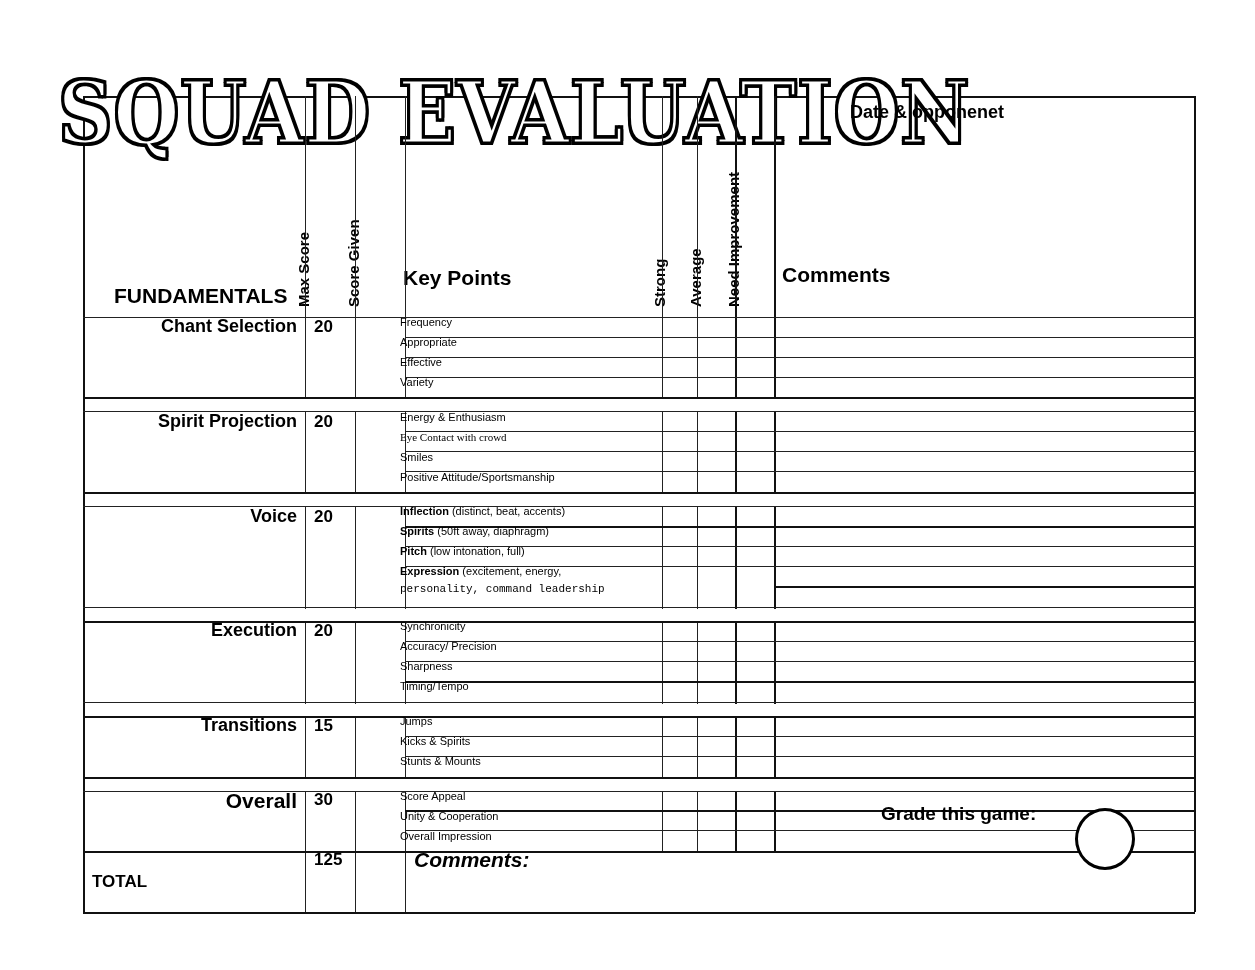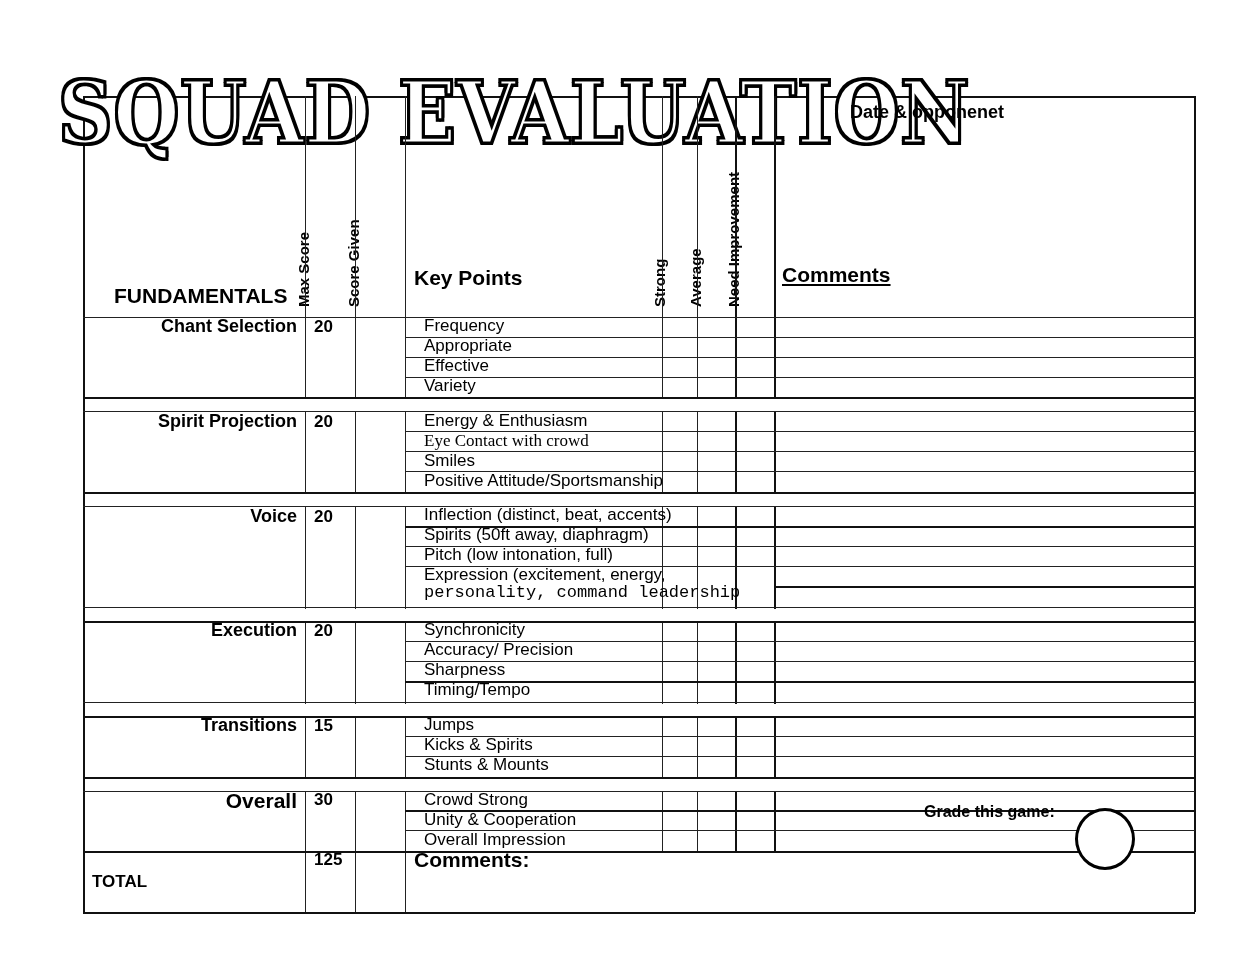--- a/index.html
+++ b/index.html
@@ -11,43 +11,43 @@
   .thick { border-color: #111; border-width: 2px; }
   .title { position: absolute; left: 58px; top: 70px; font-family: "DejaVu Serif", serif;
            font-weight: bold; font-size: 86px; letter-spacing: 1px; line-height: 1;
            color: #fff; -webkit-text-stroke: 3px #000;
            text-shadow: 2px 2px 0 #000, -2px -2px 0 #000, 2px -2px 0 #000, -2px 2px 0 #000;
            transform: scaleX(0.88); transform-origin: left top; white-space: nowrap; }
   .vert { position: absolute; transform: rotate(-90deg); transform-origin: left bottom;
           white-space: nowrap; font-weight: bold; font-size: 15px; }
   .cat { position: absolute; right: 958px; font-weight: bold; font-size: 18px; text-align: right; white-space: nowrap; }
   .max { position: absolute; left: 314px; font-weight: bold; font-size: 17px; }
-  .kp { position: absolute; left: 424px; font-size: 17px; white-space: nowrap; }
-  .kp b { font-weight: normal; }
+  .kp { position: absolute; left: 400px; font-size: 11px; white-space: nowrap; }
+  .kp b { font-weight: bold; }
   .hdr-big { position: absolute; font-size: 21px; font-weight: bold; }
 </style>
 </head>
 <body>
 
 <div class="hline thick" style="left:83px; top:96px; width:1112px;"></div>
 <div class="hline thick" style="left:83px; top:912px; width:1112px;"></div>
 <div class="vline thick" style="left:83px; top:96px; height:816px;"></div>
 <div class="vline thick" style="left:1194px; top:96px; height:816px;"></div>
 
 <div class="title">SQUAD EVALUATION</div>
 
 <div class="abs" style="left:850px; top:102px; font-size:18px;">Date &amp; opponenet</div>
 <div class="abs" style="left:114px; top:284px; font-size:21px;">FUNDAMENTALS</div>
 <div class="vert" style="left:312px; top:290px;">Max Score</div>
 <div class="vert" style="left:362px; top:290px;">Score Given</div>
-<div class="hdr-big" style="left:414px; top:266px;">Key Points</div>
+<div class="hdr-big" style="left:403px; top:266px;">Key Points</div>
 <div class="vert" style="left:668px; top:290px;">Strong</div>
 <div class="vert" style="left:704px; top:290px;">Average</div>
 <div class="vert" style="left:742px; top:290px;">Need Improvement</div>
-<div class="hdr-big" style="left:782px; top:263px;text-decoration:underline;">Comments</div>
+<div class="hdr-big" style="left:782px; top:263px;">Comments</div>
 
 <div class="vline" style="left:305px; top:96px; height:816px;"></div>
 <div class="vline" style="left:355px; top:96px; height:816px;"></div>
 <div class="vline" style="left:405px; top:96px; height:816px;"></div>
 <div class="vline" style="left:662px; top:96px; height:755px;"></div>
 <div class="vline" style="left:697px; top:96px; height:755px;"></div>
 <div class="vline thick" style="left:735px; top:96px; height:755px;"></div>
 <div class="vline thick" style="left:774px; top:96px; height:755px;"></div>
 
 <div class="hline" style="left:83px; top:317px; width:1112px;"></div>
@@ -138,31 +138,31 @@
   <div class="cat" style="top:715px;">Transitions</div>
   <div class="max" style="top:716px;">15</div>
   <div class="kp" style="top:715px;">Jumps</div>
   <div class="kp" style="top:735px;">Kicks &amp; Spirits</div>
   <div class="kp" style="top:755px;">Stunts &amp; Mounts</div>
 </div>
 
 <div>
   <div class="cat" style="top:789px; font-size:21px; font-weight:bold;">Overall</div>
   <div class="max" style="top:790px;">30</div>
-  <div class="kp" style="top:790px;">Crowd Strong</div>
+  <div class="kp" style="top:790px;">Score Appeal</div>
   <div class="kp" style="top:810px;text-align:right;">Unity &amp; Cooperation</div>
   <div class="kp" style="top:830px;">Overall Impression</div>
 </div>
 
-<div class="abs" style="left:924px; top:803px; font-size:16px; background:transparent;">Grade this game:</div>
+<div class="abs" style="left:881px; top:803px; font-size:19px; background:transparent;">Grade this game:</div>
 <div class="abs" style="left:1075px; top:808px; width:60px; height:62px; border:3px solid #000; border-radius:50%; background:#fff; box-sizing:border-box;"></div>
 
 <div class="abs" style="left:92px; top:872px; font-size:17px;">TOTAL</div>
 <div class="abs" style="left:314px; top:850px; font-size:17px; font-weight:bold;">125</div>
-<div class="abs" style="left:414px; top:848px; font-size:21px; font-weight:bold;">Comments:</div>
+<div class="abs" style="left:414px; top:848px; font-size:21px; font-weight:bold;font-style:italic;">Comments:</div>
 
 <div class="abs" style="left:357px; top:319px; width:46px; height:77px;"></div>
 <div class="abs" style="left:357px; top:413px; width:46px; height:78px;"></div>
 <div class="abs" style="left:357px; top:508px; width:46px; height:98px;"></div>
 <div class="abs" style="left:357px; top:623px; width:46px; height:78px;"></div>
 <div class="abs" style="left:357px; top:718px; width:46px; height:58px;"></div>
 <div class="abs" style="left:357px; top:793px; width:46px; height:57px;"></div>
 <div class="abs" style="left:357px; top:853px; width:46px; height:58px;"></div>
 <div class="abs" style="left:1005px; top:100px; width:185px; height:30px;"></div>
 <div class="abs" style="left:407px; top:876px; width:660px; height:34px;"></div>

